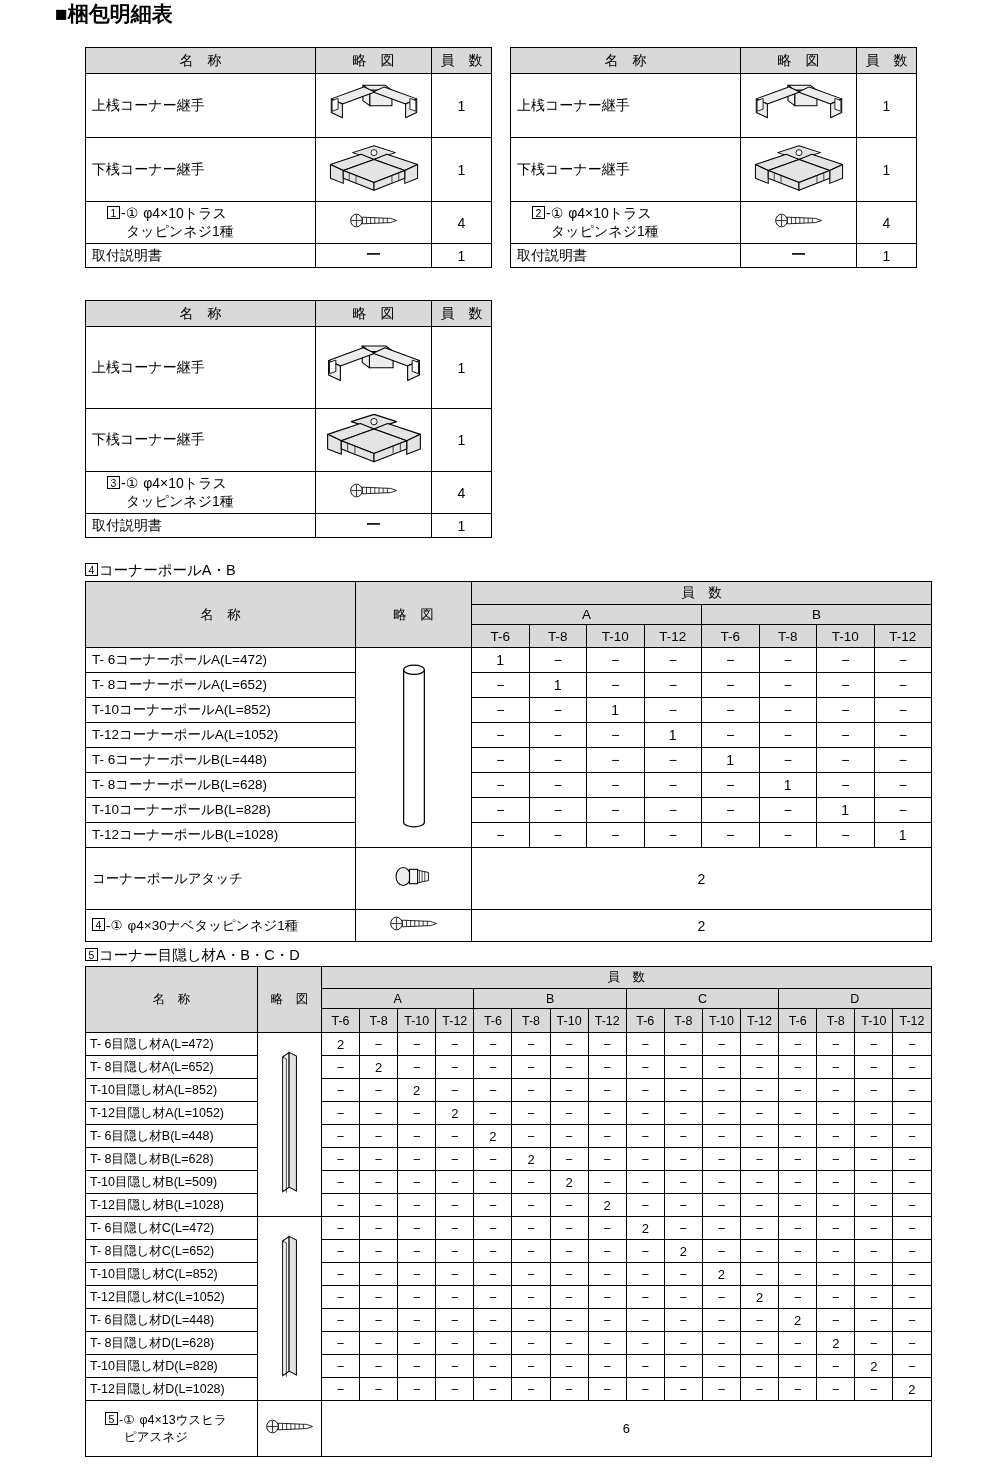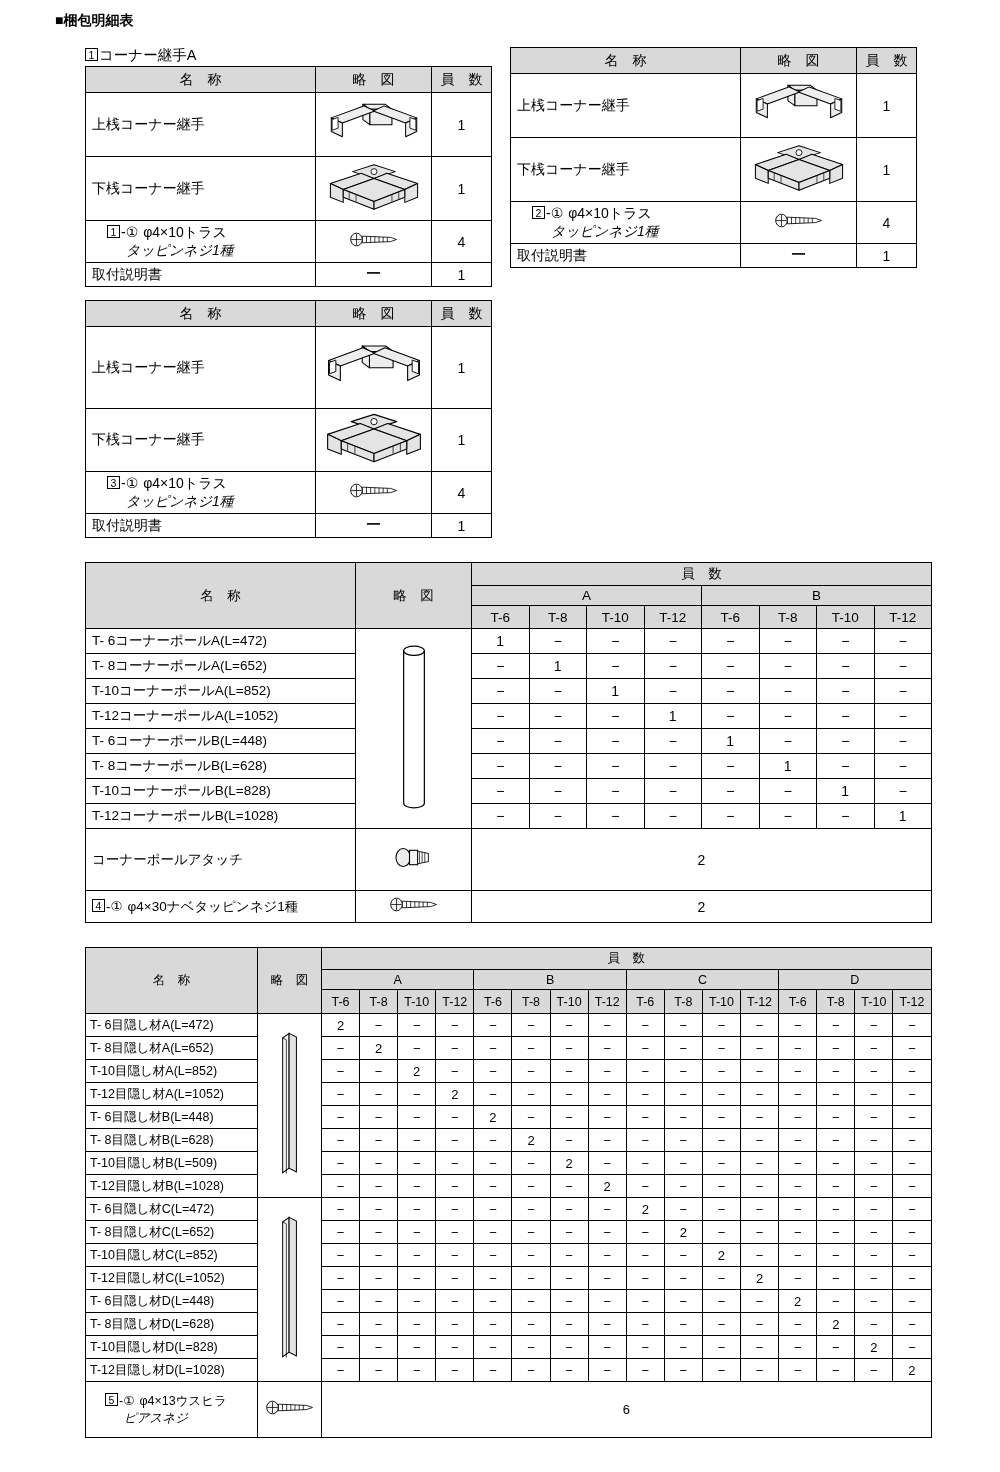--- a/index.html
+++ b/index.html
@@ -1,18 +1,18 @@
 <!DOCTYPE html>
 <html><head>
 <meta charset="utf-8">
 <style>
   * { box-sizing: border-box; }
   body { margin:0; background:#fff; color:#000; font-family:"Liberation Sans","DejaVu Sans",sans-serif; }
   .page { position:relative; width:1000px; height:1472px; background:#fff; overflow:hidden; }
-  .title { position:absolute; left:55px; top:12px; font-size:14px; font-weight:bold; }
+  .title { position:absolute; left:55px; top:0; font-size:21px; font-weight:bold; }
 
   .block { position:absolute; }
   .b1 { left:85px;  top:47px;  width:406px; }
   .b2 { left:510px; top:47px;  width:406px; }
   .b3 { left:85px;  top:300px; width:406px; }
   .b4 { left:85px;  top:562px; width:846px; }
   .b5 { left:85px;  top:947px; width:846px; }
 
   .tbl-label { font-size:14.5px; height:17px; line-height:17px; margin-bottom:2px; white-space:nowrap; }
   .numbox { display:inline-block; border:1px solid #000; width:13px; height:13px; line-height:12px;
@@ -28,21 +28,21 @@
 
   .jt { width:406px; }
   .jt .r-hdr   { height:26px; }
   .jt .r-img   { height:64px; }
   .b3 .jt .r-img1 { height:82px; }
   .b3 .jt .r-img2 { height:62px; }
   .jt .r-screw { height:42px; }
   .jt .r-man   { height:24px; }
 
   .screw-l1 { white-space:nowrap;padding-left:15px; }
-  .screw-l2 { padding-left:34px;font-style:italic; }
+  .screw-l2 { padding-left:34px; }
   .gap { margin-left:5px; }
 
   .icon-joint { width:94px; height:52px; }
   .b3 .icon-joint { width:100px; height:58px; }
   .icon-screw { width:50px; height:17px; }
   .icon-pole { width:32px; height:178px; }
   .icon-profile { width:22px; height:150px; }
   .icon-attach { width:40px; height:27px; }
 
   .t4 { width:846px; }
@@ -137,23 +137,20 @@
       <polygon points="11,3 19,7 19,154 11,150" fill="#e2e2e2" stroke="#000" stroke-width="1.1"></polygon>
       <polyline points="4,8 8,10 8,156" fill="none" stroke="#000" stroke-width="0.8"></polyline>
     </symbol>
   </defs>
 </svg>
 
 <div class="page">
   <div class="title">■梱包明細表</div>
 
   <section class="block b1">
-    <div class="tbl-label">
-      <span class="numbox">1</span><span>コーナー継手A</span>
-    </div>
     <table class="jt">
       <colgroup>
           <col style="width:230px">
           <col style="width:116px">
           <col style="width:60px">
         </colgroup>
       <tbody>
           <tr class="r-hdr">
         <th>名　称</th>
         <th>略　図</th>
@@ -278,20 +275,23 @@
       <tr class="r-man">
         <td class="nm">取付説明書</td>
         <td class="dg">ー</td>
         <td class="qt">1</td>
       </tr>
     </tbody>
       </table>
   </section>
 
   <section class="block b4">
+    <div class="tbl-label">
+      <span class="numbox">4</span><span>コーナーポールA・B</span>
+    </div>
     <table class="t4">
       <colgroup>
           <col style="width:270px">
           <col style="width:116px">
           <col span="8" style="width:57.5px">
         </colgroup>
       <thead>
         <tr class="hr1">
           <th rowspan="3">名　称</th>
           <th rowspan="3">略　図</th>
@@ -418,20 +418,23 @@
           <td class="dg"><svg class="icon-screw" viewBox="0 0 60 20">
                 <use href="#sym-screw"></use>
               </svg></td>
           <td class="qt" colspan="8">2</td>
         </tr>
       </tbody>
     </table>
   </section>
 
   <section class="block b5">
+    <div class="tbl-label">
+      <span class="numbox">5</span><span>コーナー目隠し材A・B・C・D</span>
+    </div>
     <table class="t5">
       <colgroup>
           <col style="width:172px">
           <col style="width:64px">
           <col span="16" style="width:38.1px">
         </colgroup>
       <thead>
         <tr class="hr1">
           <th rowspan="3">名　称</th>
           <th rowspan="3">略　図</th>

